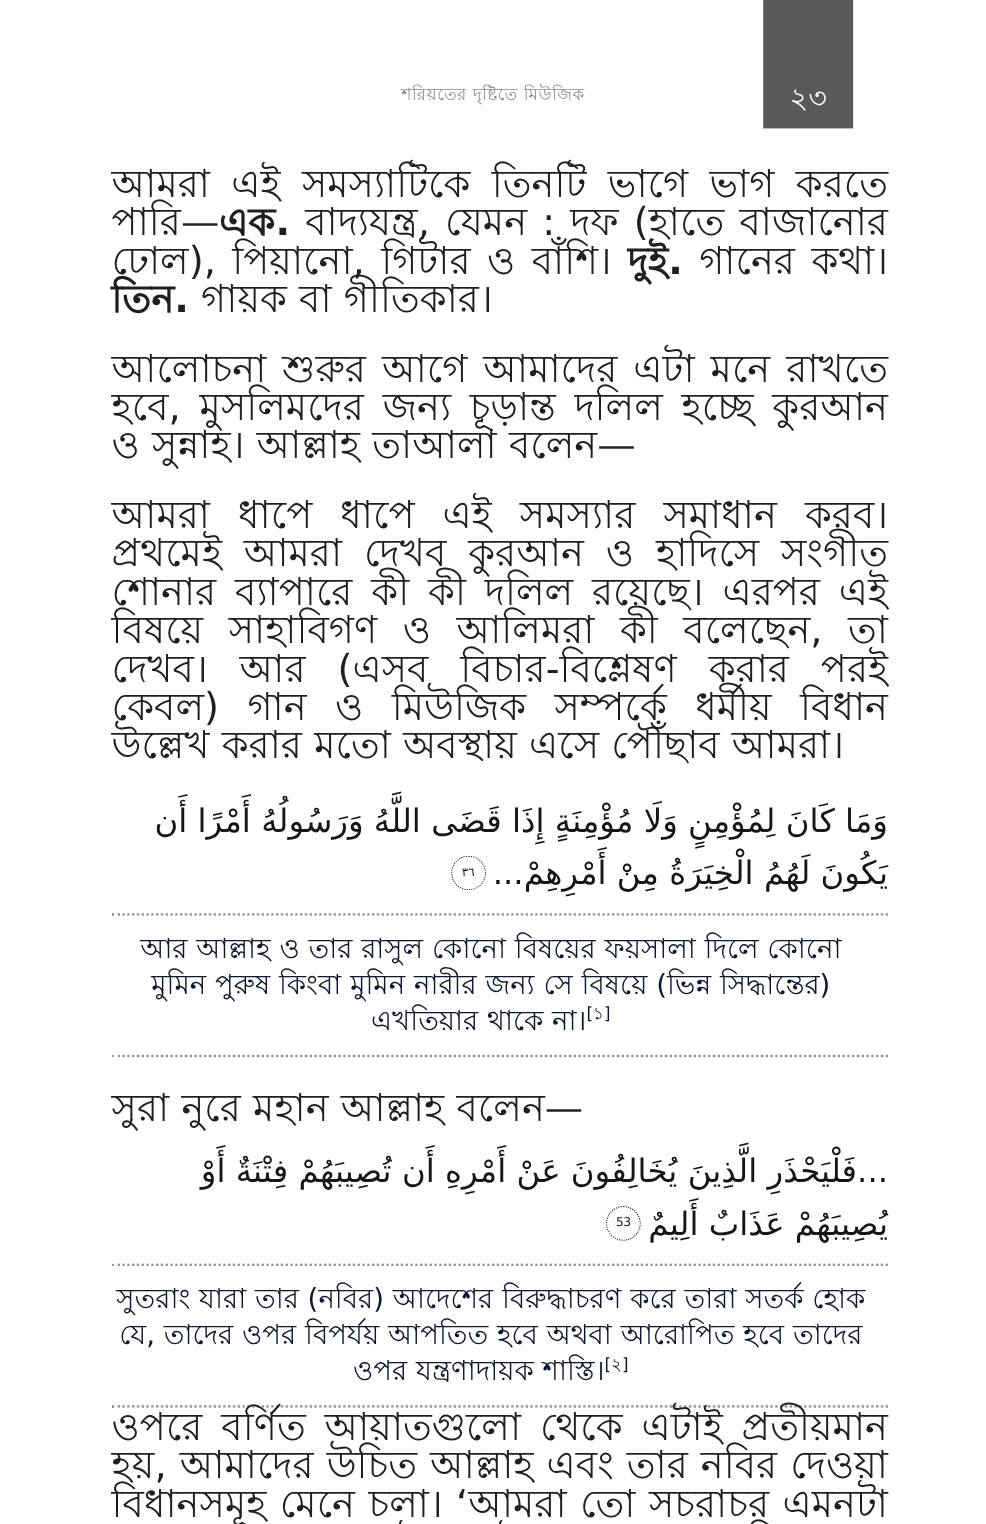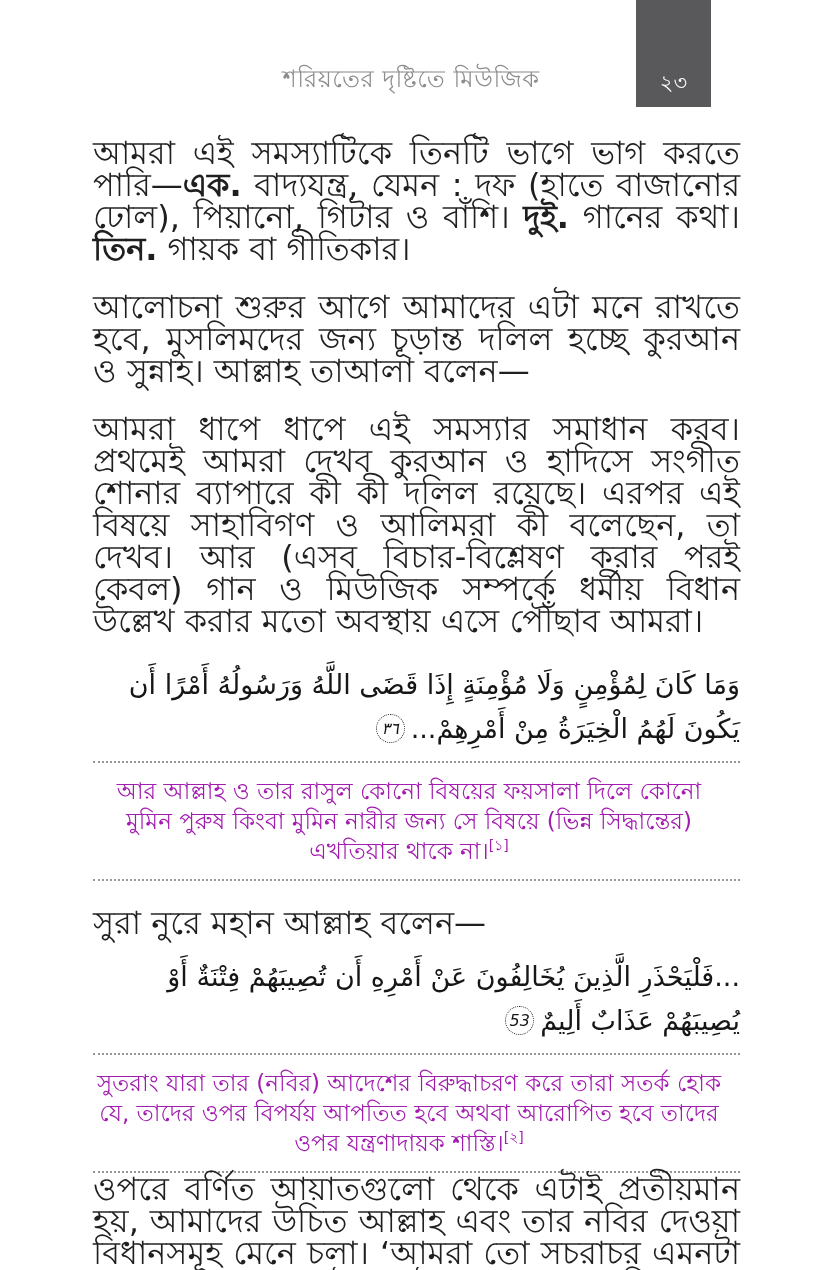--- a/index.html
+++ b/index.html
@@ -9,32 +9,32 @@
     background:#ffffff;
     font-family:"DejaVu Sans",sans-serif;
     color:#1f1f1f;
     overflow:hidden;
     box-sizing:border-box;
   }
   
   .header-title{
     position:absolute;top:64px;left:0;width:100%;
     text-align:center;
-    font-size:24px;line-height:30px;
+    font-size:14px;line-height:30px;
     color:#8d8d8d;
     letter-spacing:0.5px;
   }
   .pagenum-box{
     position:absolute;top:0;left:636px;
     width:75px;height:107px;
     background:#59595b;
     display:flex;align-items:flex-end;justify-content:center;
     padding-bottom:13px;box-sizing:border-box;
   }
-  .pagenum{color:#fbfbfb;font-size:21px;line-height:1;}
+  .pagenum{color:#fbfbfb;font-size:24px;line-height:1;}
   
   .content{
     position:absolute;top:0;left:93px;width:647px;
   }
   .para{
     font-size:32px;line-height:32px;
     text-align:justify;
     margin:0 0 26px 0;
   }
   .para.first{margin-top:137px;}
@@ -43,33 +43,32 @@
     direction:rtl;
     text-align:right;
     font-size:27px;line-height:44px;
     margin:16px 0 10px 0;
     color:#161616;
   }
   .ayah-mark{
     display:inline-flex;align-items:center;justify-content:center;
     width:27px;height:27px;
     border:1.5px dotted #2c2c2c;border-radius:50%;
-    font-size:16px;line-height:1;
+    font-size:10px;line-height:1;
     vertical-align:middle;
     margin:0 6px 4px 2px;
-    font-style:italic;
   }
   .dotted-rule{
     height:0;border-bottom:2px dotted #979797;
     margin:0;
   }
   .translation{
     text-align:center;
     font-size:23px;line-height:30px;
-    color:#a21caf;
+    color:#0f172a;
     margin:13px 15px 13px 0;
   }
   .fn-ref{
     font-size:14px;
     vertical-align:super;
     line-height:0;
   }
   .intro-para{margin-top:26px;margin-bottom:4px;}
   .closing-para{margin-bottom:0;}
   .fn-sep{

